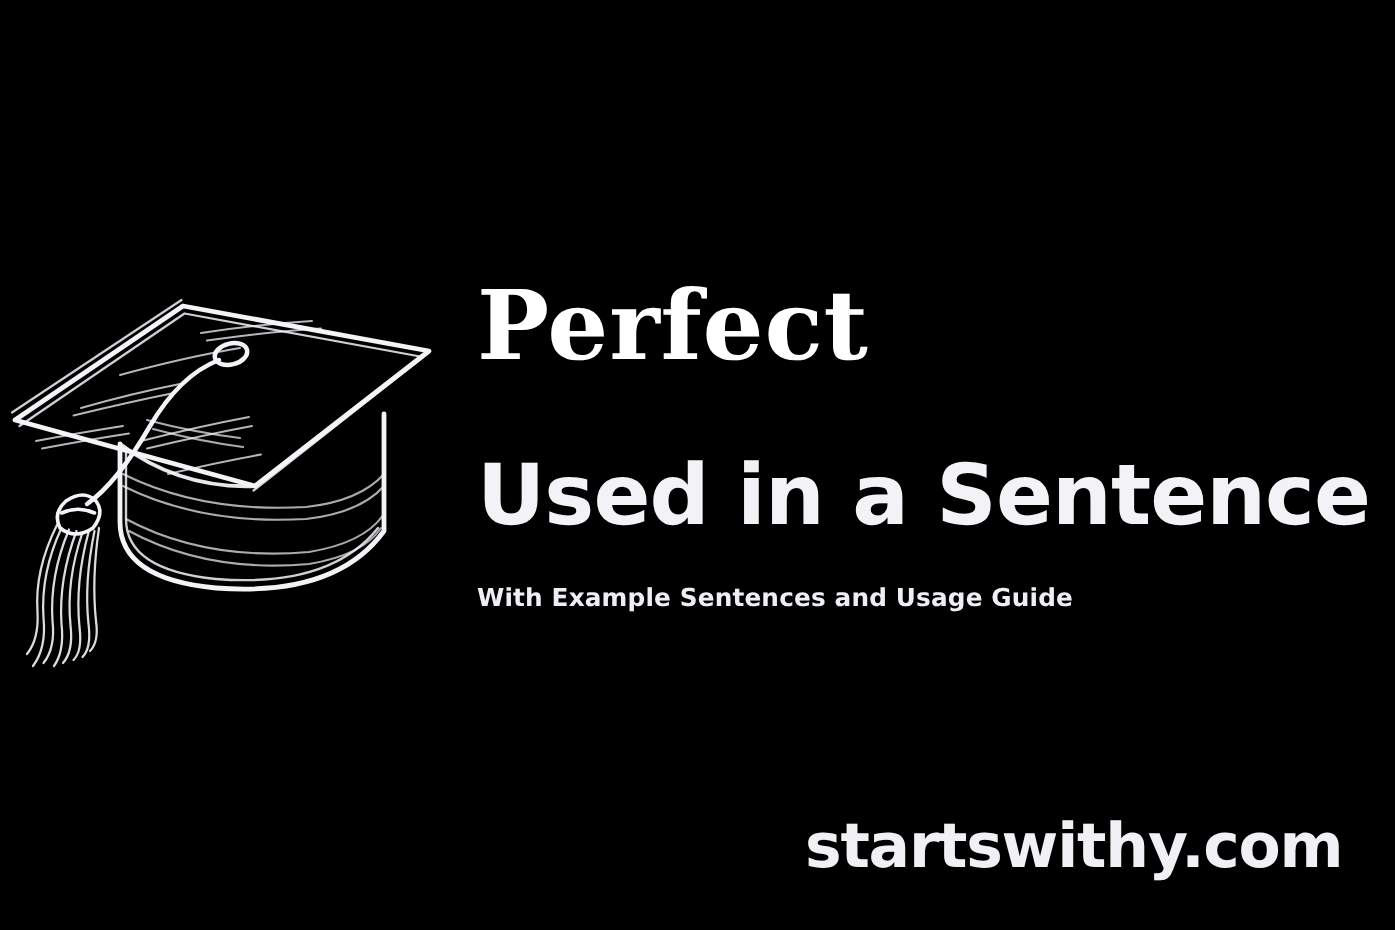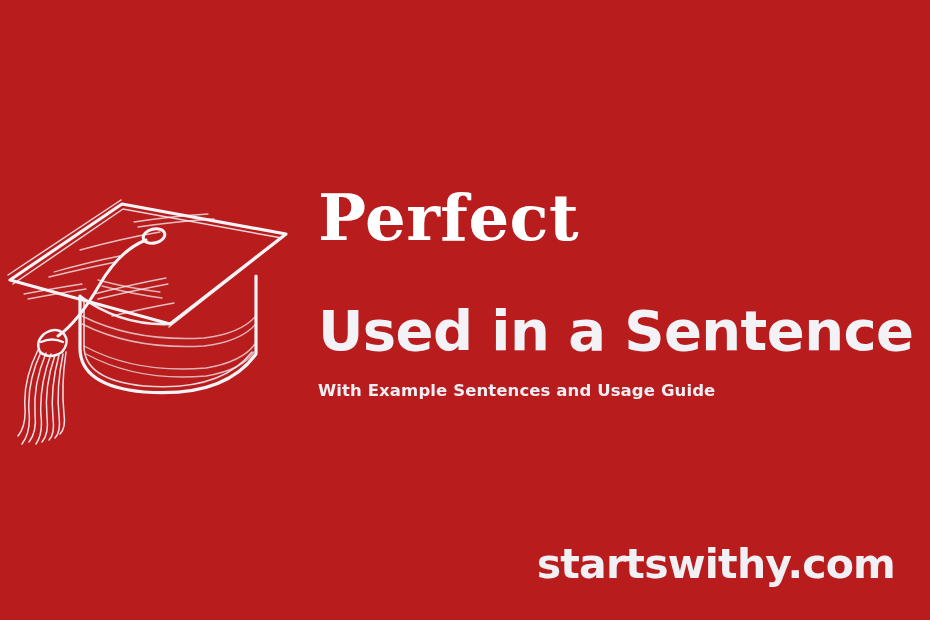--- a/index.html
+++ b/index.html
@@ -12,21 +12,21 @@
 
   body {
     background:#393950;
     font-family:"Liberation Sans", sans-serif;
     position:relative;
   }
 
   #card {
     position:absolute;
     inset:0;
-    background:#b91c1c;
+    background:#000000;
   }
 
   
   #cap-illustration {
     position:absolute;
     left:-6px;
     top:176px;
     width:300px;
     height:280px;
   }
@@ -55,21 +55,21 @@
     font-family:"DejaVu Sans", "Liberation Sans", sans-serif;
     font-weight:700;
     font-size:56px;
     line-height:1.05;
     letter-spacing:-0.6px;
     color:#f2f2f7;
     white-space:nowrap;
   }
 
   #tagline {
-    margin-top:20px;
+    margin-top:28px;
     font-family:"DejaVu Sans", "Liberation Sans", sans-serif;
     font-weight:700;
     font-size:16.5px;
     letter-spacing:0.1px;
     color:#eeeef4;
     white-space:nowrap;
   }
 
   
   #brand-watermark {

